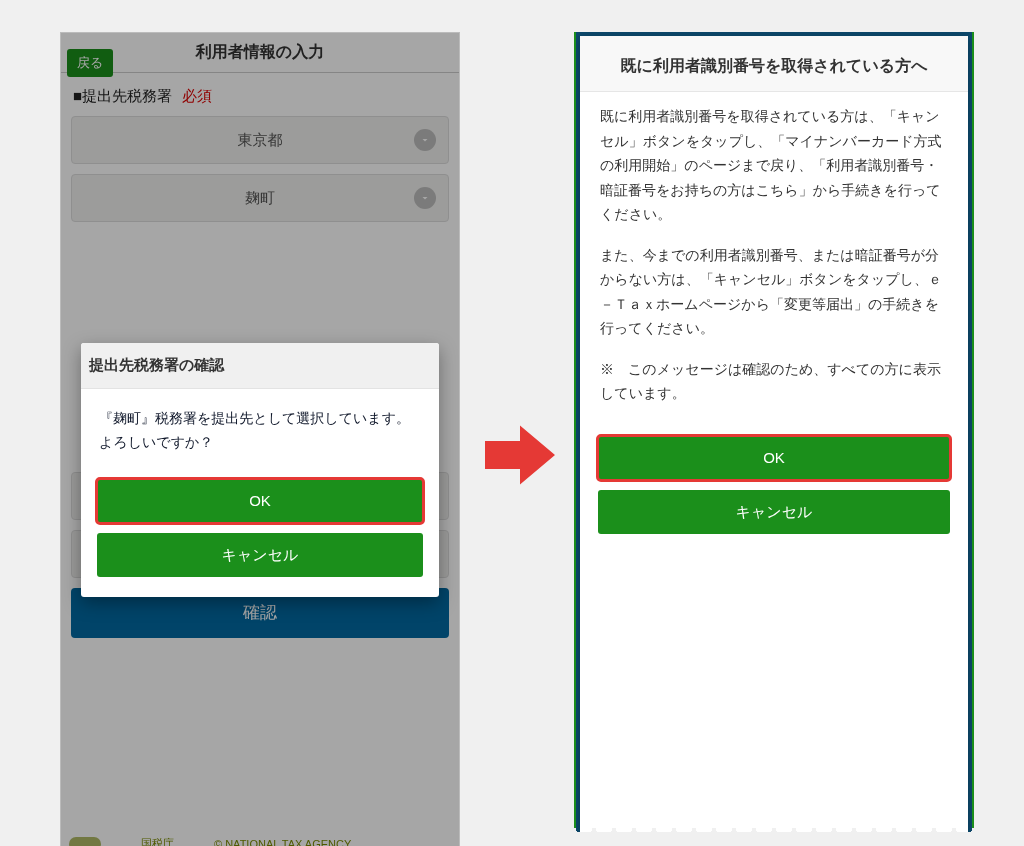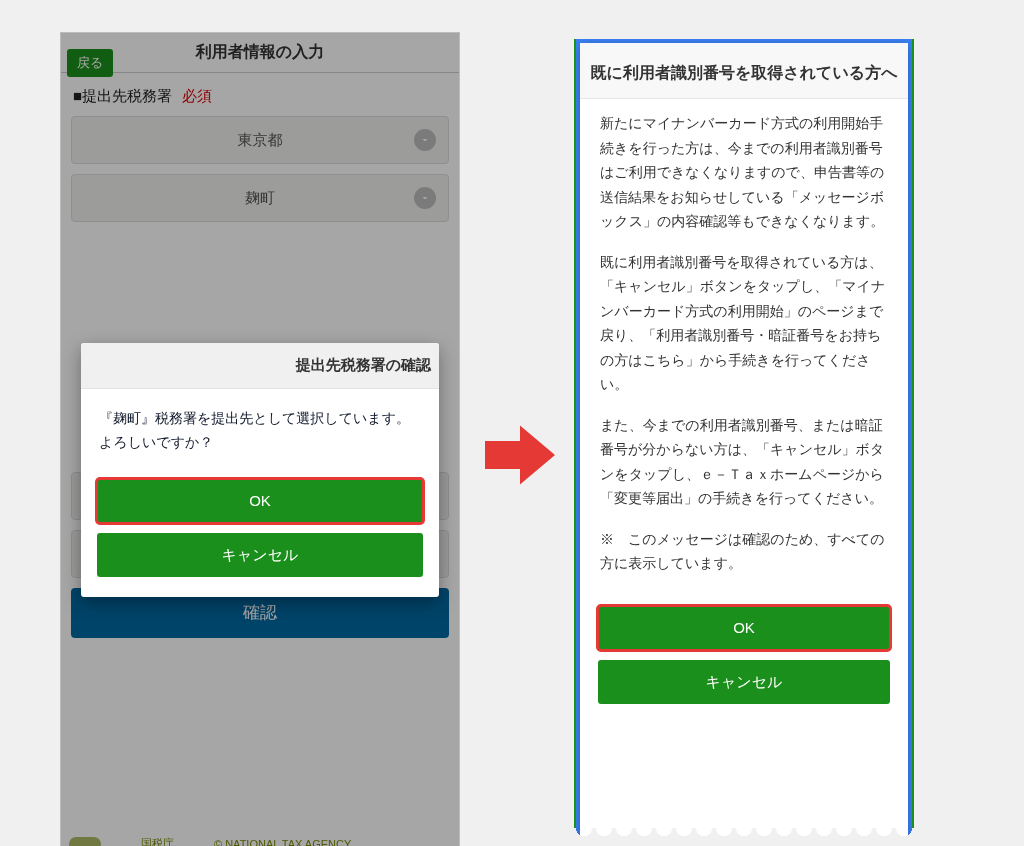--- a/index.html
+++ b/index.html
@@ -146,21 +146,21 @@
     position:absolute;
     z-index:10;
     top:310px; left:20px; right:20px;
     background:#fff;
     border-radius:3px;
     box-shadow:0 6px 18px rgba(0,0,0,.35);
     overflow:hidden;
   }
   .modal-head {
     background:#f0f0f0;
-    text-align:right;
+    text-align:left;
     font-weight:bold;
     font-size:15px;
     color:#333;
     padding:13px 8px;
     border-bottom:1px solid #e3e3e3;
   }
   .modal-body {
     padding:18px 18px 8px 18px;
     font-size:14px;
     color:#0f172a;
@@ -183,25 +183,25 @@
   
   .big-arrow {
     position:absolute; top:420px; left:485px;
     width:70px; height:70px;
   }
   .big-arrow svg { width:70px; height:70px; }
 
   
   .phone2 {
     position:absolute;
-    top:39px; left:574px;
-    width:340px; height:800px;
+    top:32px; left:574px;
+    width:400px; height:800px;
     border-left:2px solid #1b8f1b;
     border-right:2px solid #1b8f1b;
-    background:#3b82f6;
+    background:#0c4a6e;
     overflow:hidden;
   }
   .phone2-inner {
     position:absolute; top:4px; left:4px; right:4px; bottom:0;
     display:flex; flex-direction:column;
   }
   .dialog2 {
     background:#fff; flex:1;
     display:flex; flex-direction:column;
     box-shadow:0 2px 10px rgba(0,0,0,0.3);
@@ -307,21 +307,20 @@
     <svg viewBox="0 0 100 100">
         <path fill="#e53935" d="M0 30 H50 V8 L100 50 L50 92 V70 H0 Z"></path>
       </svg>
   </div>
 
   <div class="phone2">
     <div class="phone2-inner">
       <div class="dialog2">
         <div class="dialog2-title">既に利用者識別番号を取得されている方へ</div>
         <div class="dialog2-body">
-          <p>新たにマイナンバーカード方式の利用開始手続きを行った方は、今までの利用者識別番号はご利用できなくなりますので、申告書等の送信結果をお知らせしている「メッセージボックス」の内容確認等もできなくなります。</p>
           <p>既に利用者識別番号を取得されている方は、「キャンセル」ボタンをタップし、「マイナンバーカード方式の利用開始」のページまで戻り、「利用者識別番号・暗証番号をお持ちの方はこちら」から手続きを行ってください。</p>
           <p>また、今までの利用者識別番号、または暗証番号が分からない方は、「キャンセル」ボタンをタップし、ｅ－Ｔａｘホームページから「変更等届出」の手続きを行ってください。</p>
           <p>※　このメッセージは確認のため、すべての方に表示しています。</p>
         </div>
         <div class="dialog2-actions">
           <div class="btn highlight">OK</div>
           <div class="btn">キャンセル</div>
         </div>
       </div>
     </div>

